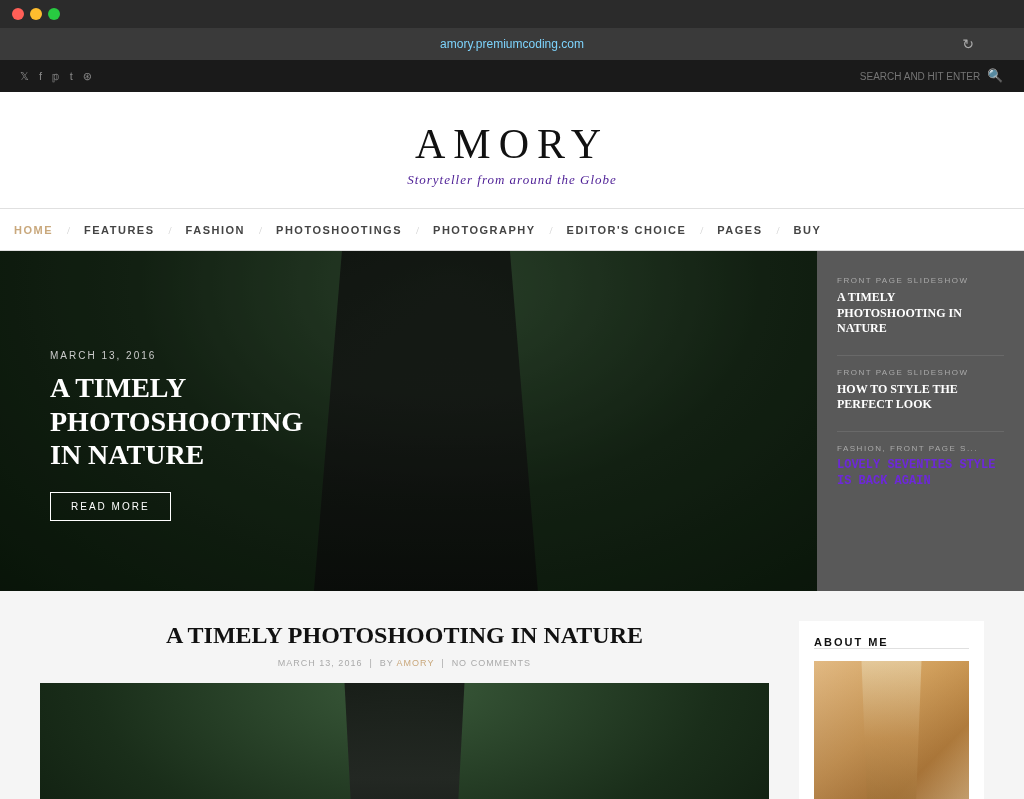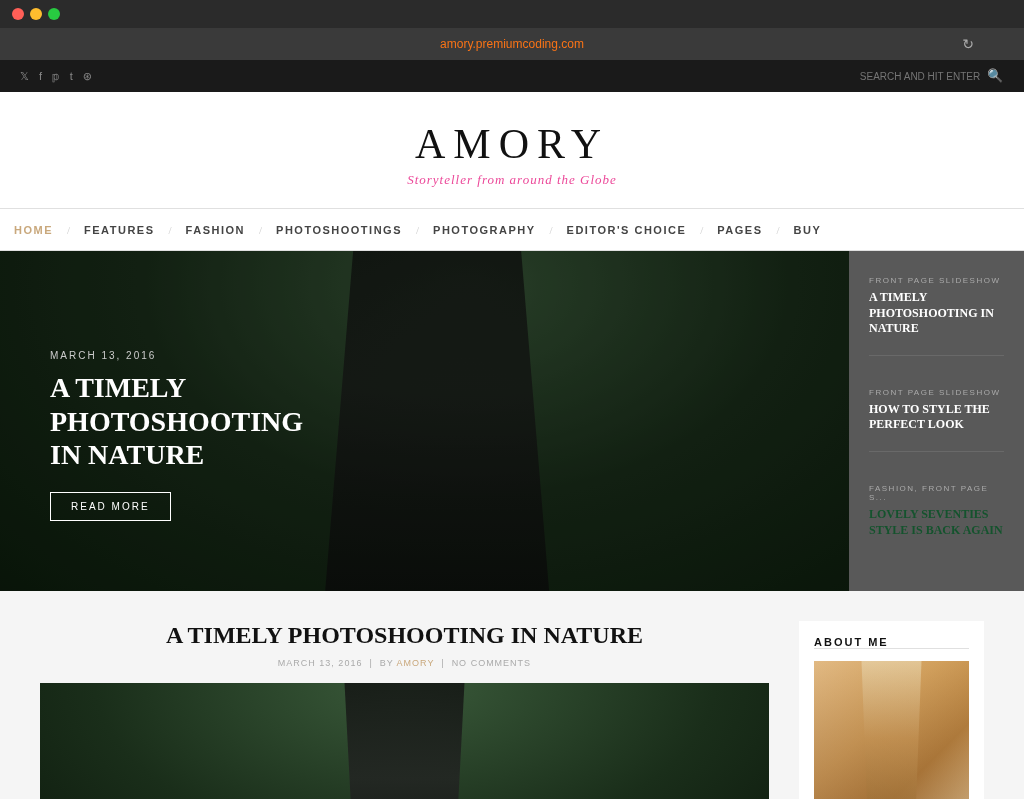--- a/index.html
+++ b/index.html
@@ -34,21 +34,21 @@
     .browser-url-bar {
       height: 32px;
       background: #3a3a3a;
       display: flex;
       align-items: center;
       justify-content: center;
       position: relative;
       padding: 0 40px;
     }
     .url-text {
-      color: #f97316;
+      color: #7dd3fc;
       font-family: Arial, sans-serif;
       font-size: 12px;
     }
     .url-refresh {
       position: absolute;
       right: 50px;
       color: #aaa;
       font-size: 14px;
     }
 
@@ -107,21 +107,21 @@
     .site-title {
       font-family: 'Palatino Linotype', Palatino, serif;
       font-size: 42px;
       letter-spacing: 8px;
       font-weight: 400;
       color: #111;
       text-transform: uppercase;
     }
     .site-tagline {
       font-style: italic;
-      color: #ec4899;
+      color: #4c1d95;
       font-size: 13px;
       margin-top: 4px;
       font-family: Georgia, serif;
       letter-spacing: 1px;
     }
 
     
     .main-nav {
       border-bottom: 1px solid #e0e0e0;
       background: #fff;
@@ -202,26 +202,26 @@
       padding: 8px 20px;
       font-family: Arial, sans-serif;
       font-size: 10px;
       letter-spacing: 2px;
       text-transform: uppercase;
       display: inline-block;
       cursor: pointer;
       background: transparent;
     }
     .hero-sidebar {
-      width: 175px;
+      width: 207px;
       background: rgba(0,0,0,0.65);
       padding: 25px 20px;
       display: flex;
       flex-direction: column;
-      gap: 32px;
+      gap: 12px;
     }
     .sidebar-post-item {
       border-bottom: 1px solid rgba(255,255,255,0.1);
       padding-bottom: 14px;
     }
     .sidebar-post-item:last-child {
       border-bottom: none;
       padding-bottom: 0;
     }
     .sidebar-post-cat {
@@ -235,21 +235,22 @@
     .sidebar-post-title {
       font-family: Georgia, serif;
       font-size: 12px;
       font-weight: 700;
       text-transform: uppercase;
       color: #fff;
       line-height: 1.3;
       margin-bottom: 4px;
     }
     .sidebar-post-title.highlighted {
-      color: #14532d;
+      color: #6d28d9;
+      font-family: Liberation Mono, monospace;
     }
 
     
     .main-content-area {
       background: #f5f5f5;
       display: flex;
       padding: 30px 40px;
       gap: 30px;
       min-height: 250px;
     }

